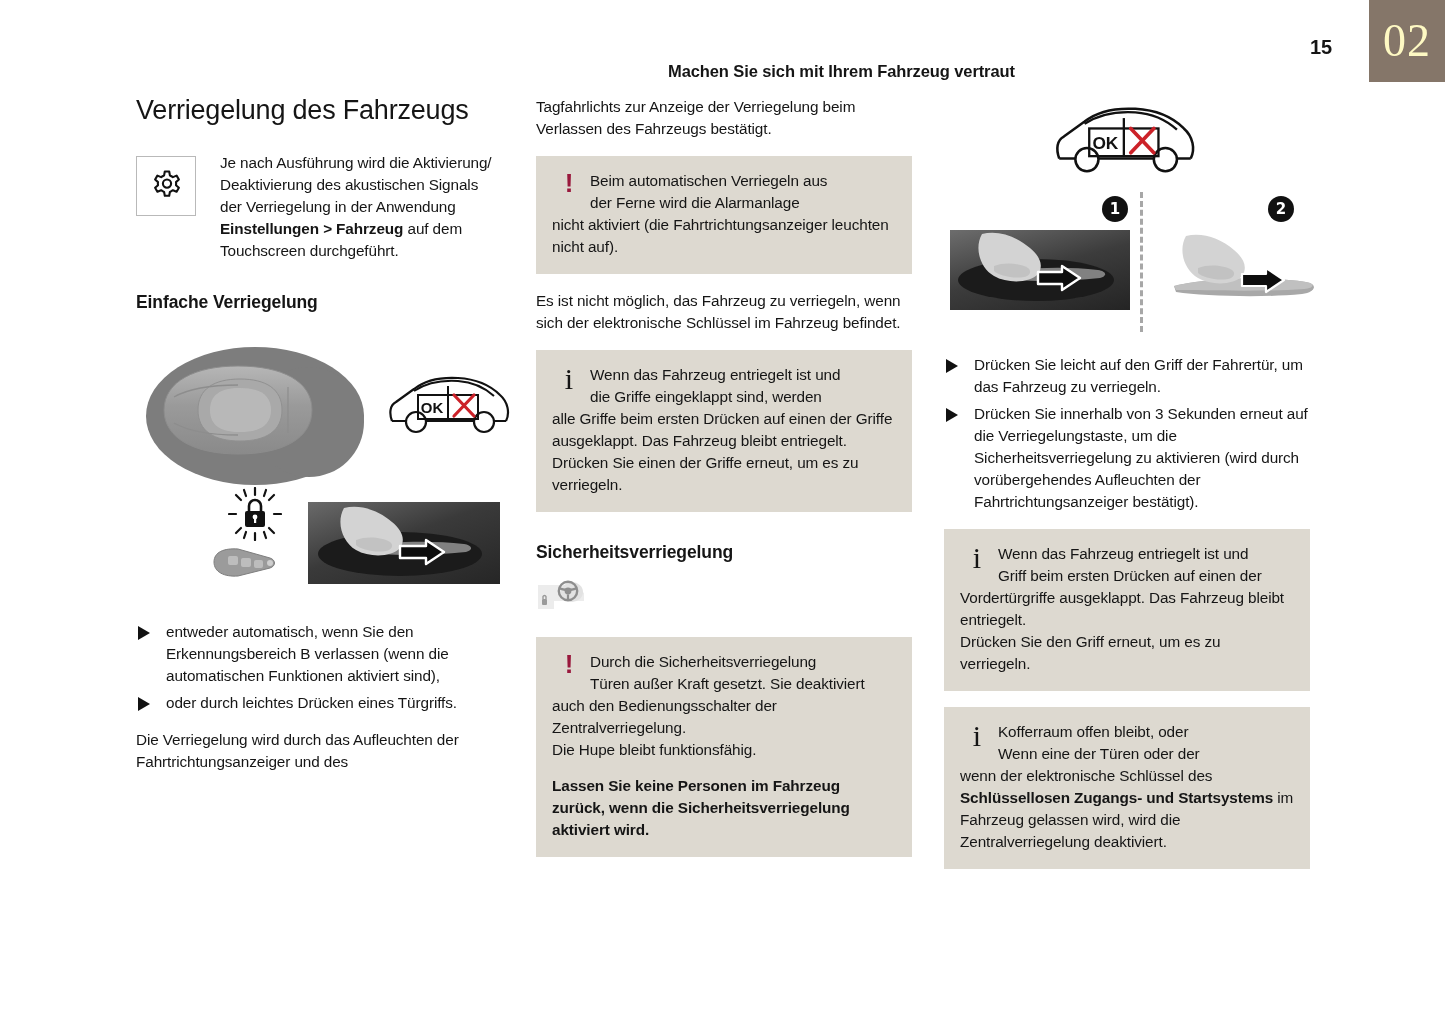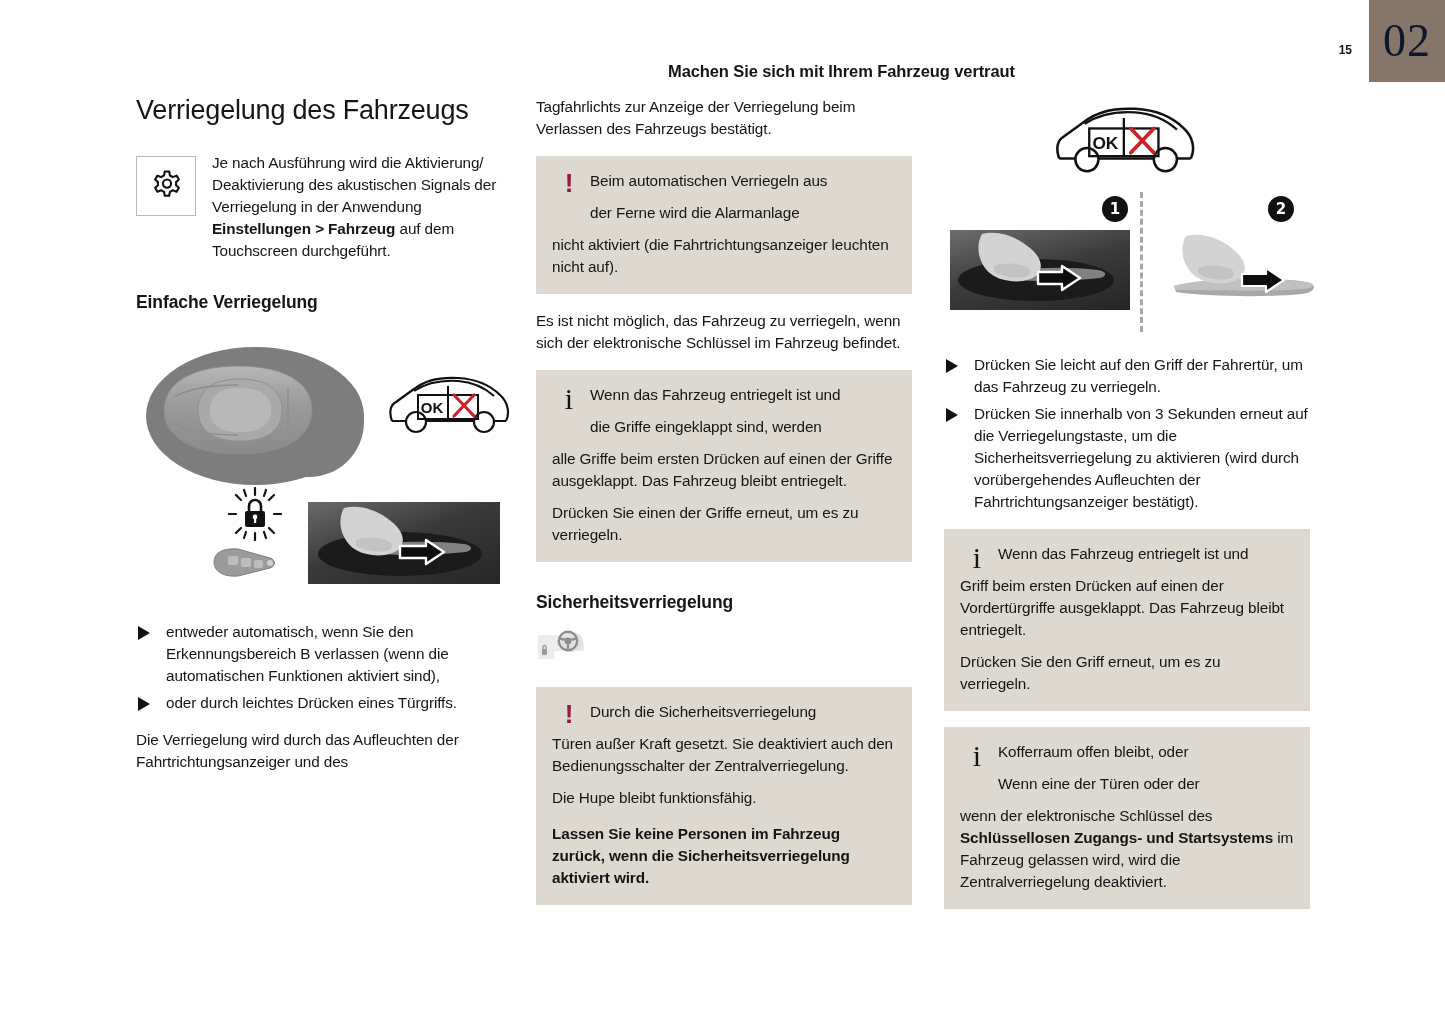--- a/index.html
+++ b/index.html
@@ -17,36 +17,35 @@
   }
 
   
   #chapter-tab {
     position: absolute;
     top: 0;
     left: 1369px;
     width: 76px;
     height: 82px;
     background: #857669;
-    color: #0f172a;
+    color: #fef9c3;
     font-family: "Liberation Serif", serif;
     font-size: 46px;
     line-height: 82px;
     text-align: center;
     letter-spacing: 1px;
   }
   #page-number {
     position: absolute;
     top: 36px;
     left: 1290px;
     width: 62px;
-    text-align: right;
-    font-size: 12px;
+    text-align: center;
+    font-size: 20px;
     font-weight: bold;
-    margin-top: 7px;
   }
   #header-title {
     position: absolute;
     top: 62px;
     left: 668px;
     width: 652px;
     text-align: left;
     font-size: 16.5px;
     font-weight: bold;
     letter-spacing: -0.1px;
@@ -80,21 +79,21 @@
     margin: 0 0 15px 0;
     letter-spacing: -0.1px;
   }
   p.body:last-child { margin-bottom: 16px; }
   b, strong { font-weight: bold; }
 
   
   .settings-note {
     display: flex;
     align-items: flex-start;
-    gap: 16px;
+    gap: 24px;
     margin-bottom: 4px;
   }
   .gear-box {
     flex: 0 0 auto;
     width: 58px;
     height: 58px;
     border: 1px solid #b9b9b9;
     display: flex;
     align-items: center;
     justify-content: center;
@@ -139,21 +138,21 @@
     padding: 14px 16px 16px 16px;
     margin: 16px 0;
     position: relative;
   }
   .callout p {
     font-size: 15.3px;
     line-height: 1.44;
     margin: 0;
     letter-spacing: -0.1px;
   }
-  .callout p + p { margin-top: 10px; }
+  .callout p + p { margin-top: 0px; }
   .callout p.spaced { margin-top: 14px; }
   .callout .mark {
     float: left;
     width: 34px;
     text-align: center;
     font-size: 26px;
     line-height: 1.0;
     font-weight: bold;
     margin-right: 4px;
   }

